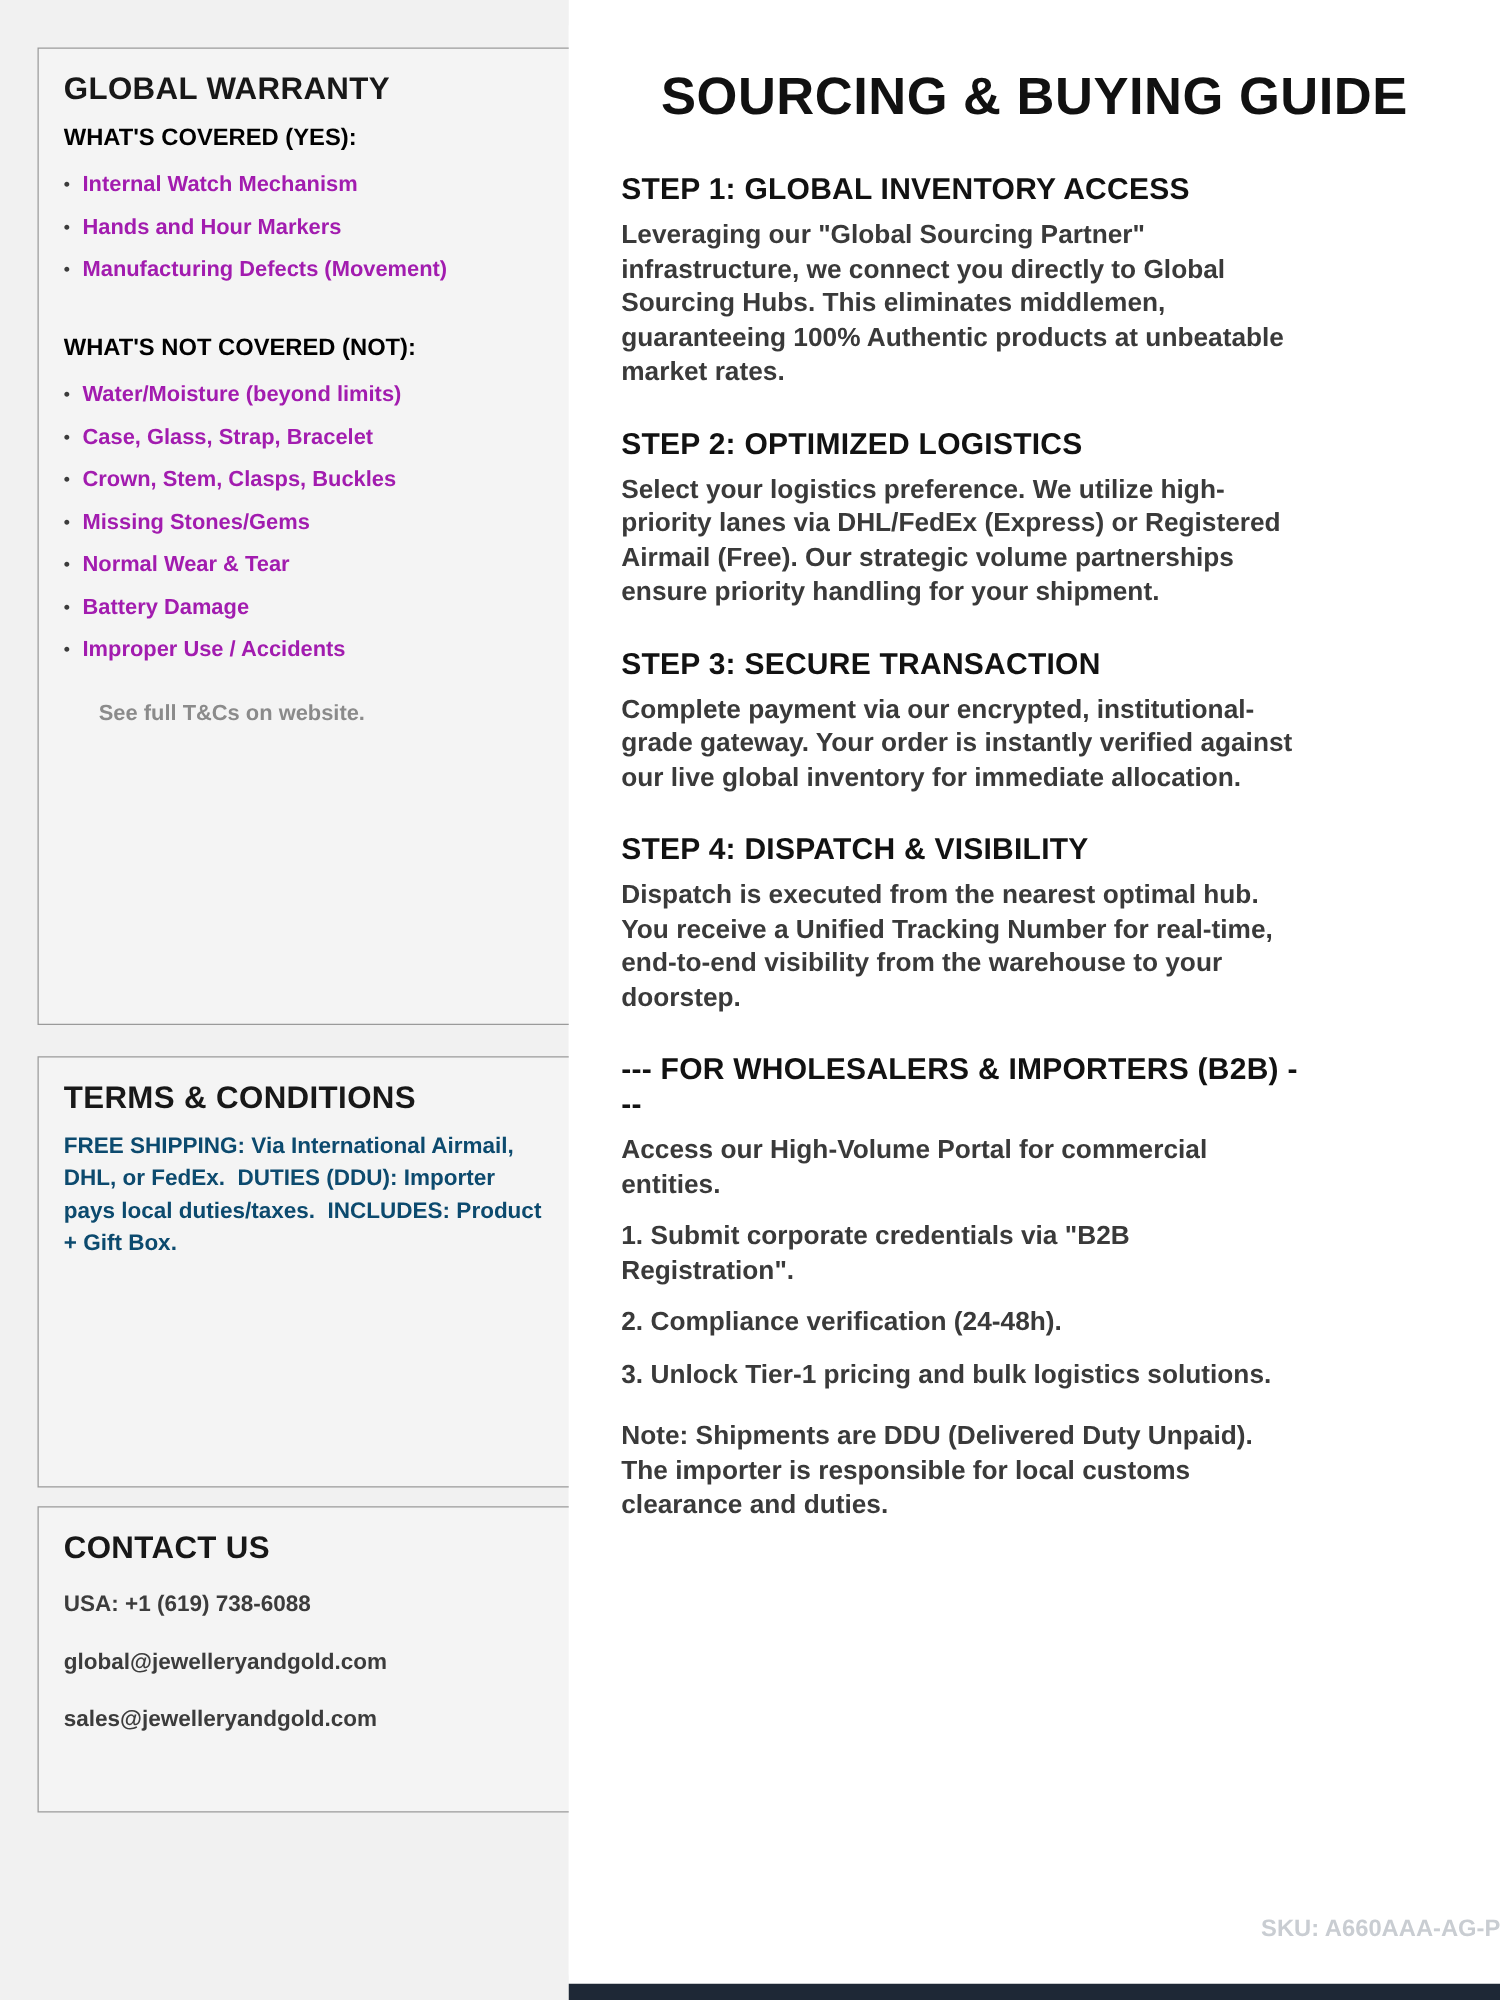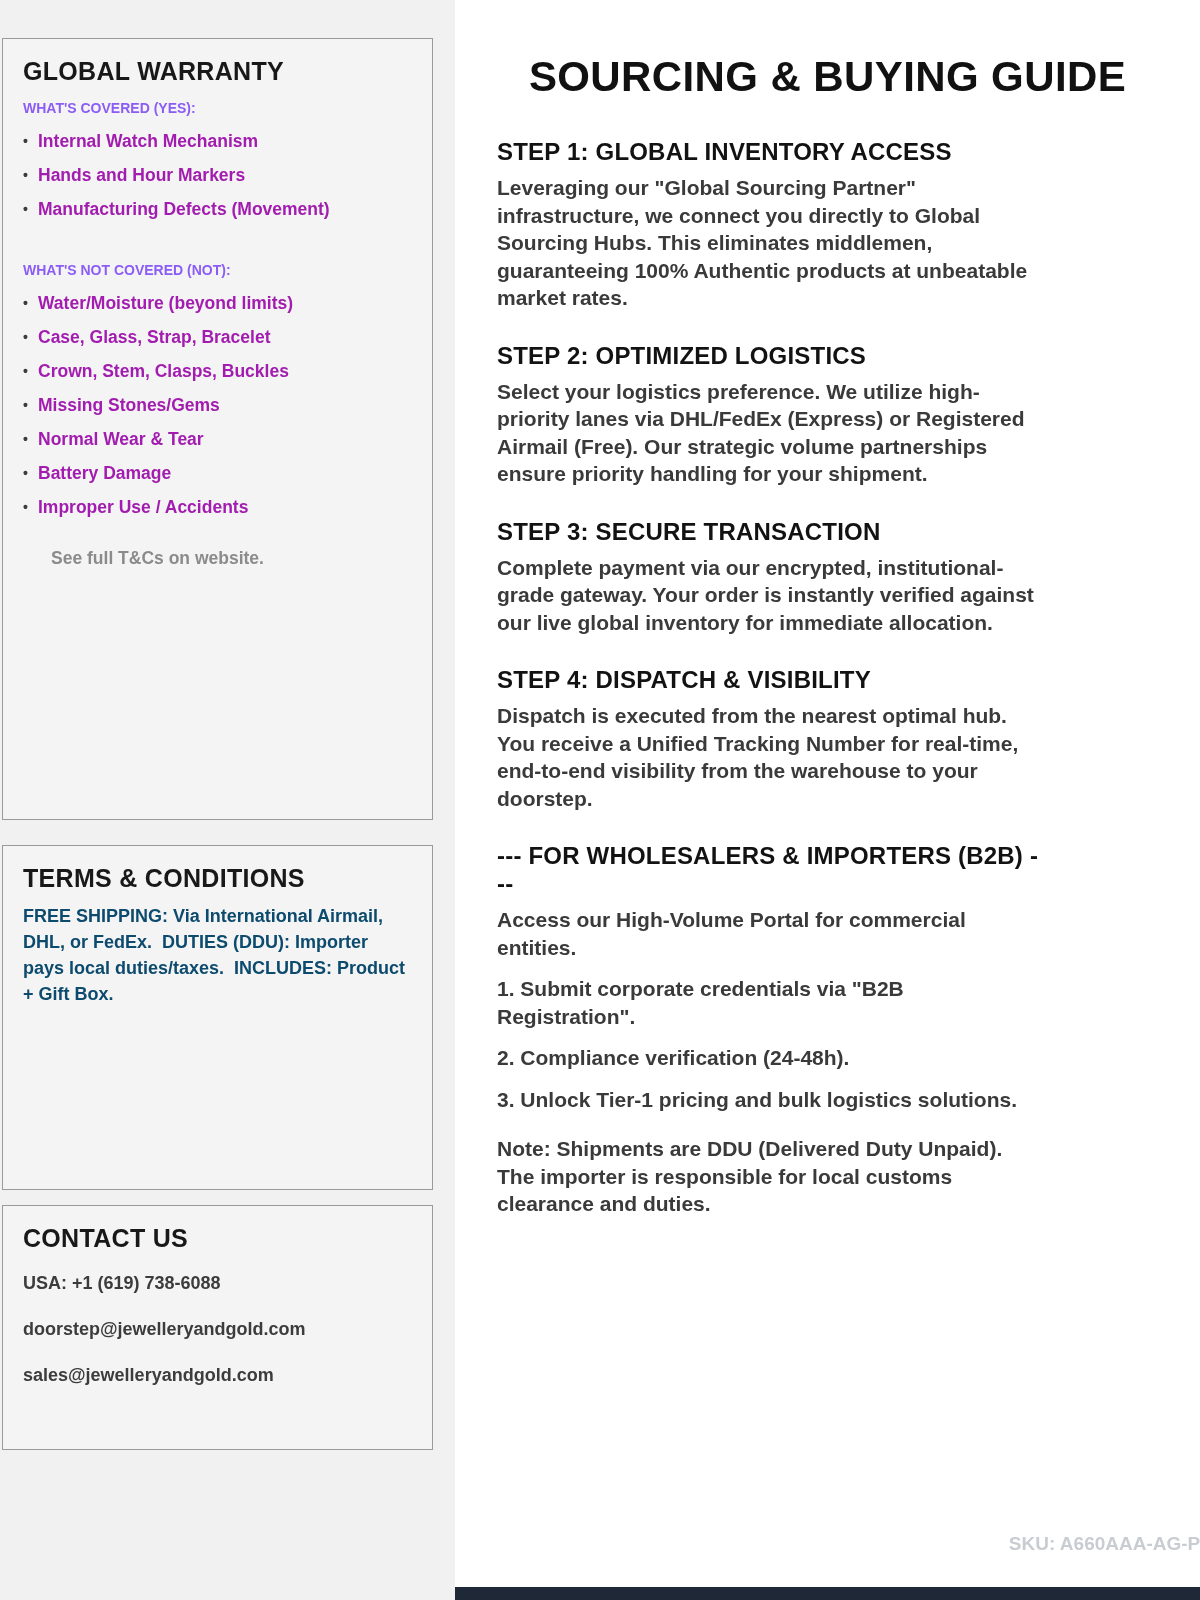--- a/index.html
+++ b/index.html
@@ -8,34 +8,34 @@
     position:relative; width:1200px; height:1600px;
     background:#ffffff; overflow:hidden;
   }
 
   
   .sidebar {
     position:absolute; left:0; top:0; width:455px; height:1600px;
     background:#f1f1f1;
   }
   .side-box {
-    position:absolute; left:2px; width:431px; box-sizing:border-box;
+    position:absolute; left:30px; width:431px; box-sizing:border-box;
     background:#f4f4f4; border:1px solid #9a9a9a;
     padding:18px 20px;
   }
   .box-warranty { top:38px;  height:782px; }
   .box-terms    { top:845px; height:345px; }
   .box-contact  { top:1205px;height:245px; }
 
   .side-title {
     font-size:25px; font-weight:800; color:#181818;
     letter-spacing:0.3px; margin:0 0 10px 0;
   }
   .side-subhead {
-    font-size:14px; font-weight:700; color:#8b5cf6;
+    font-size:19px; font-weight:700; color:#000000;
     margin:14px 0 8px 0;
   }
   .side-list { list-style:none; margin:0; padding:0; }
   .side-list li {
     position:relative; padding-left:15px;
     font-size:17.5px; font-weight:700; color:#a21caf;
     line-height:34px;
   }
   .side-list li::before {
     content:"•"; position:absolute; left:0; top:0;
@@ -124,21 +124,21 @@
     </div>
 
     <div class="side-box box-terms">
       <h2 class="side-title">TERMS &amp; CONDITIONS</h2>
       <div class="side-body">FREE SHIPPING: Via International Airmail, DHL, or FedEx.  DUTIES (DDU): Importer pays local duties/taxes.  INCLUDES: Product + Gift Box.</div>
     </div>
 
     <div class="side-box box-contact">
       <h2 class="side-title">CONTACT US</h2>
       <div class="contact-line">USA: +1 (619) 738-6088</div>
-      <div class="contact-line">doorstep@jewelleryandgold.com</div>
+      <div class="contact-line">global@jewelleryandgold.com</div>
       <div class="contact-line">sales@jewelleryandgold.com</div>
     </div>
   </div>
 
   <div class="main">
     <h1 class="main-title">SOURCING &amp; BUYING GUIDE</h1>
 
     <div class="main-content">
 
       <div>

